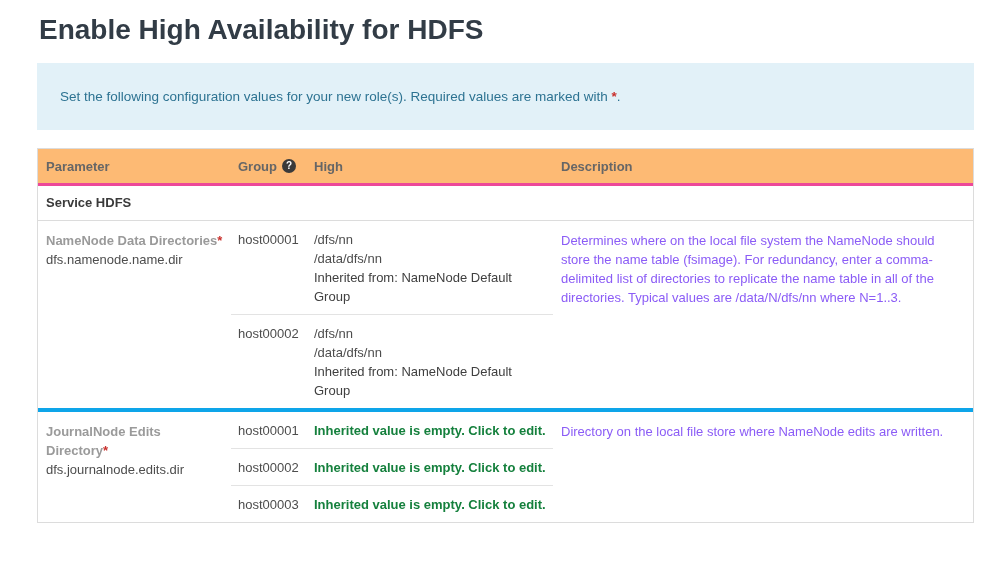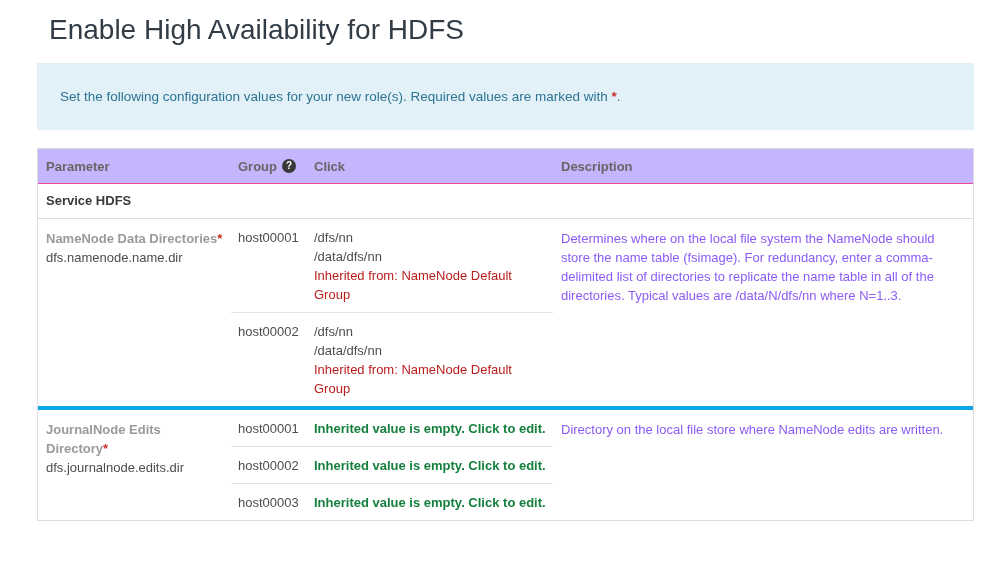--- a/index.html
+++ b/index.html
@@ -4,22 +4,22 @@
 <style>
   html,body{margin:0;padding:0;background:#ffffff;}
   body{
     width:998px;height:566px;overflow:hidden;
     font-family:"Liberation Sans","DejaVu Sans",sans-serif;
     color:#4d4d4d;
   }
   .page{padding:10px 24px 0 37px;}
 
   h1{
-    font-size:28px;font-weight:400;color:#323c46;
-    margin:4px 12px 0;line-height:32px;letter-spacing:0;
+    font-size:28px;font-weight:700;color:#323c46;
+    margin:4px 2px 0;line-height:32px;letter-spacing:0;
   }
   h2{
     font-size:19px;font-weight:400;color:#474d53;
     margin:20px 0 0;line-height:22px;
   }
 
   .banner{
     margin-top:17px;width:937px;box-sizing:border-box;
     background:#e2f1f8;color:#2d7392;
     font-size:13.5px;line-height:17px;
@@ -29,21 +29,21 @@
   .banner .req{font-weight:700;}
 
   .config-table{
     margin-top:18px;width:937px;box-sizing:border-box;
     border:1px solid #dcdcdc;
     font-size:13px;color:#4d4d4d;
   }
 
   .thead{
     display:flex;align-items:center;height:34px;
-    background:#c4b5fd;border-bottom:1px solid #ec4899;
+    background:#fdba74;border-bottom:3px solid #ec4899;
     color:#666;font-weight:700;
   }
   .h-param{width:193px;box-sizing:border-box;padding-left:8px;}
   .h-group{width:76px;box-sizing:border-box;padding-left:7px;display:flex;align-items:center;}
   .h-value{width:246px;box-sizing:border-box;padding-left:7px;}
   .h-desc{flex:1;box-sizing:border-box;padding-left:8px;}
 
   .help-icon{
     display:inline-block;width:14px;height:14px;border-radius:50%;
     background:#3a3a3a;color:#fff;font-size:10px;line-height:14px;
@@ -61,21 +61,21 @@
 
   .c-param{width:193px;box-sizing:border-box;padding:10px 6px 8px 8px;}
   .pname{font-weight:700;color:#9a9a9a;line-height:19px;}
   .pcode{color:#4d4d4d;line-height:19px;}
 
   .c-groupvalue{width:322px;box-sizing:border-box;}
   .subrow{display:flex;}
   .subrow + .subrow{border-top:1px solid #e3e3e3;}
   .sub-group{width:76px;box-sizing:border-box;padding:9px 4px 8px 7px;line-height:19px;}
   .sub-value{flex:1;box-sizing:border-box;padding:9px 2px 8px 7px;line-height:19px;cursor:pointer;}
-  .inherited{color:#b91c1c;max-width:200px;}
+  .inherited{color:#404040;max-width:200px;}
   .placeholder{color:#15803d;font-weight:bold;}
 
   .c-desc{flex:1;box-sizing:border-box;padding:10px 6px 8px 8px;line-height:19px;color:#8b5cf6;}
 </style>
 </head>
 <body>
 
 <div class="page">
 
   <h1>Enable High Availability for HDFS</h1>
@@ -85,21 +85,21 @@
   </div>
 
   <div class="config-table">
 
     <div class="thead">
       <div class="h-param">Parameter</div>
       <div class="h-group">
         <span>Group</span>
         <span class="help-icon">?</span>
       </div>
-      <div class="h-value">Click</div>
+      <div class="h-value">High</div>
       <div class="h-desc">Description</div>
     </div>
 
     <div class="section-row">Service HDFS</div>
 
     <div class="param-row">
       <div class="c-param">
         <div class="pname">
           <span>NameNode Data Directories</span><span class="req">*</span>
         </div>

